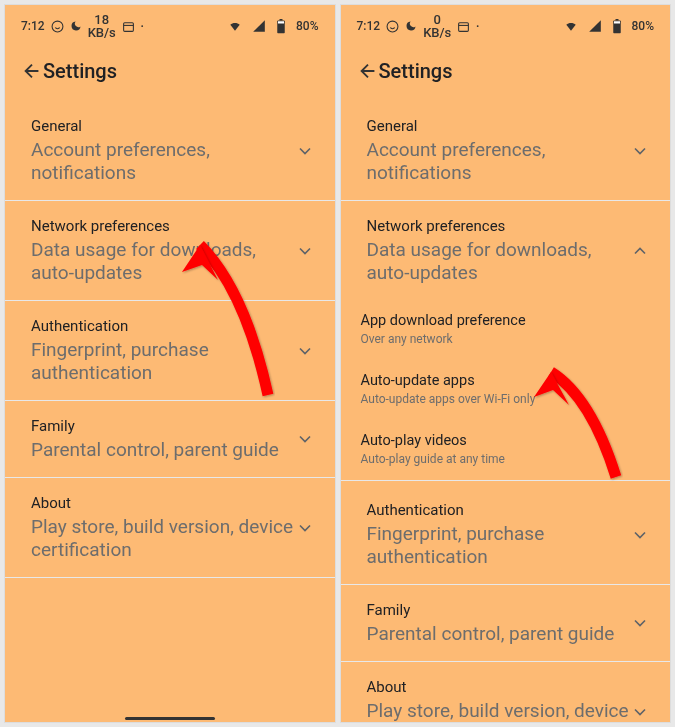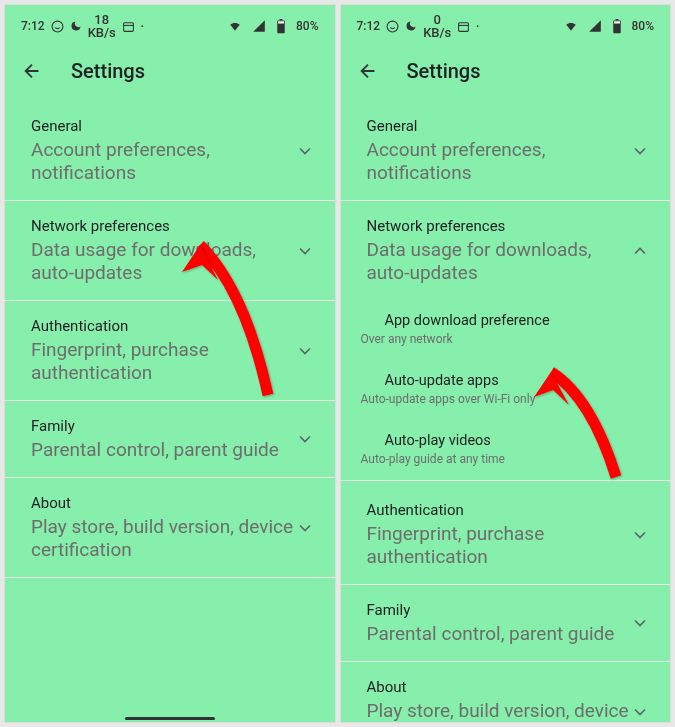--- a/index.html
+++ b/index.html
@@ -9,21 +9,21 @@
       display: flex;
       justify-content: center;
       padding: 4px;
     }
     .container {
       display: flex;
       gap: 4px;
       width: 675px;
     }
     .phone {
-      background: #86efac;
+      background: #fdba74;
       width: 50%;
       height: 719px;
       border: 1px solid #ddd;
       position: relative;
       overflow: hidden;
     }
     .status-bar {
       display: flex;
       justify-content: space-between;
       align-items: center;
@@ -32,21 +32,20 @@
       color: #333;
       font-weight: 500;
     }
     .status-left { display: flex; align-items: center; gap: 6px; }
     .status-right { display: flex; align-items: center; gap: 10px; }
     .kbs { font-size: 13px; line-height: 1; text-align: center; }
     .header {
       display: flex;
       align-items: center;
       padding: 14px 16px 18px;
-      gap: 28px;
     }
     .back-icon { width: 22px; height: 22px; color: #333; }
     .header-title {
       font-size: 20px;
       font-weight: 500;
       color: #202124;
     }
     .section {
       border-bottom: 1px solid #e8e8e8;
       padding: 16px 20px 16px 20px;
@@ -70,21 +69,21 @@
     }
     .chevron {
       width: 20px;
       height: 20px;
       color: #5f6368;
       flex-shrink: 0;
     }
     .sub-item {
       padding: 12px 20px 14px;
     }
-    .sub-item .section-title { font-size: 14.5px; margin-left: 24px; }
+    .sub-item .section-title { font-size: 14.5px; }
     .sub-item .section-sub { font-size: 12px; }
     .group-divider {
       border-bottom: 1px solid #e8e8e8;
       margin-bottom: 4px;
     }
     .arrow {
       position: absolute;
       pointer-events: none;
     }
     .handle {

